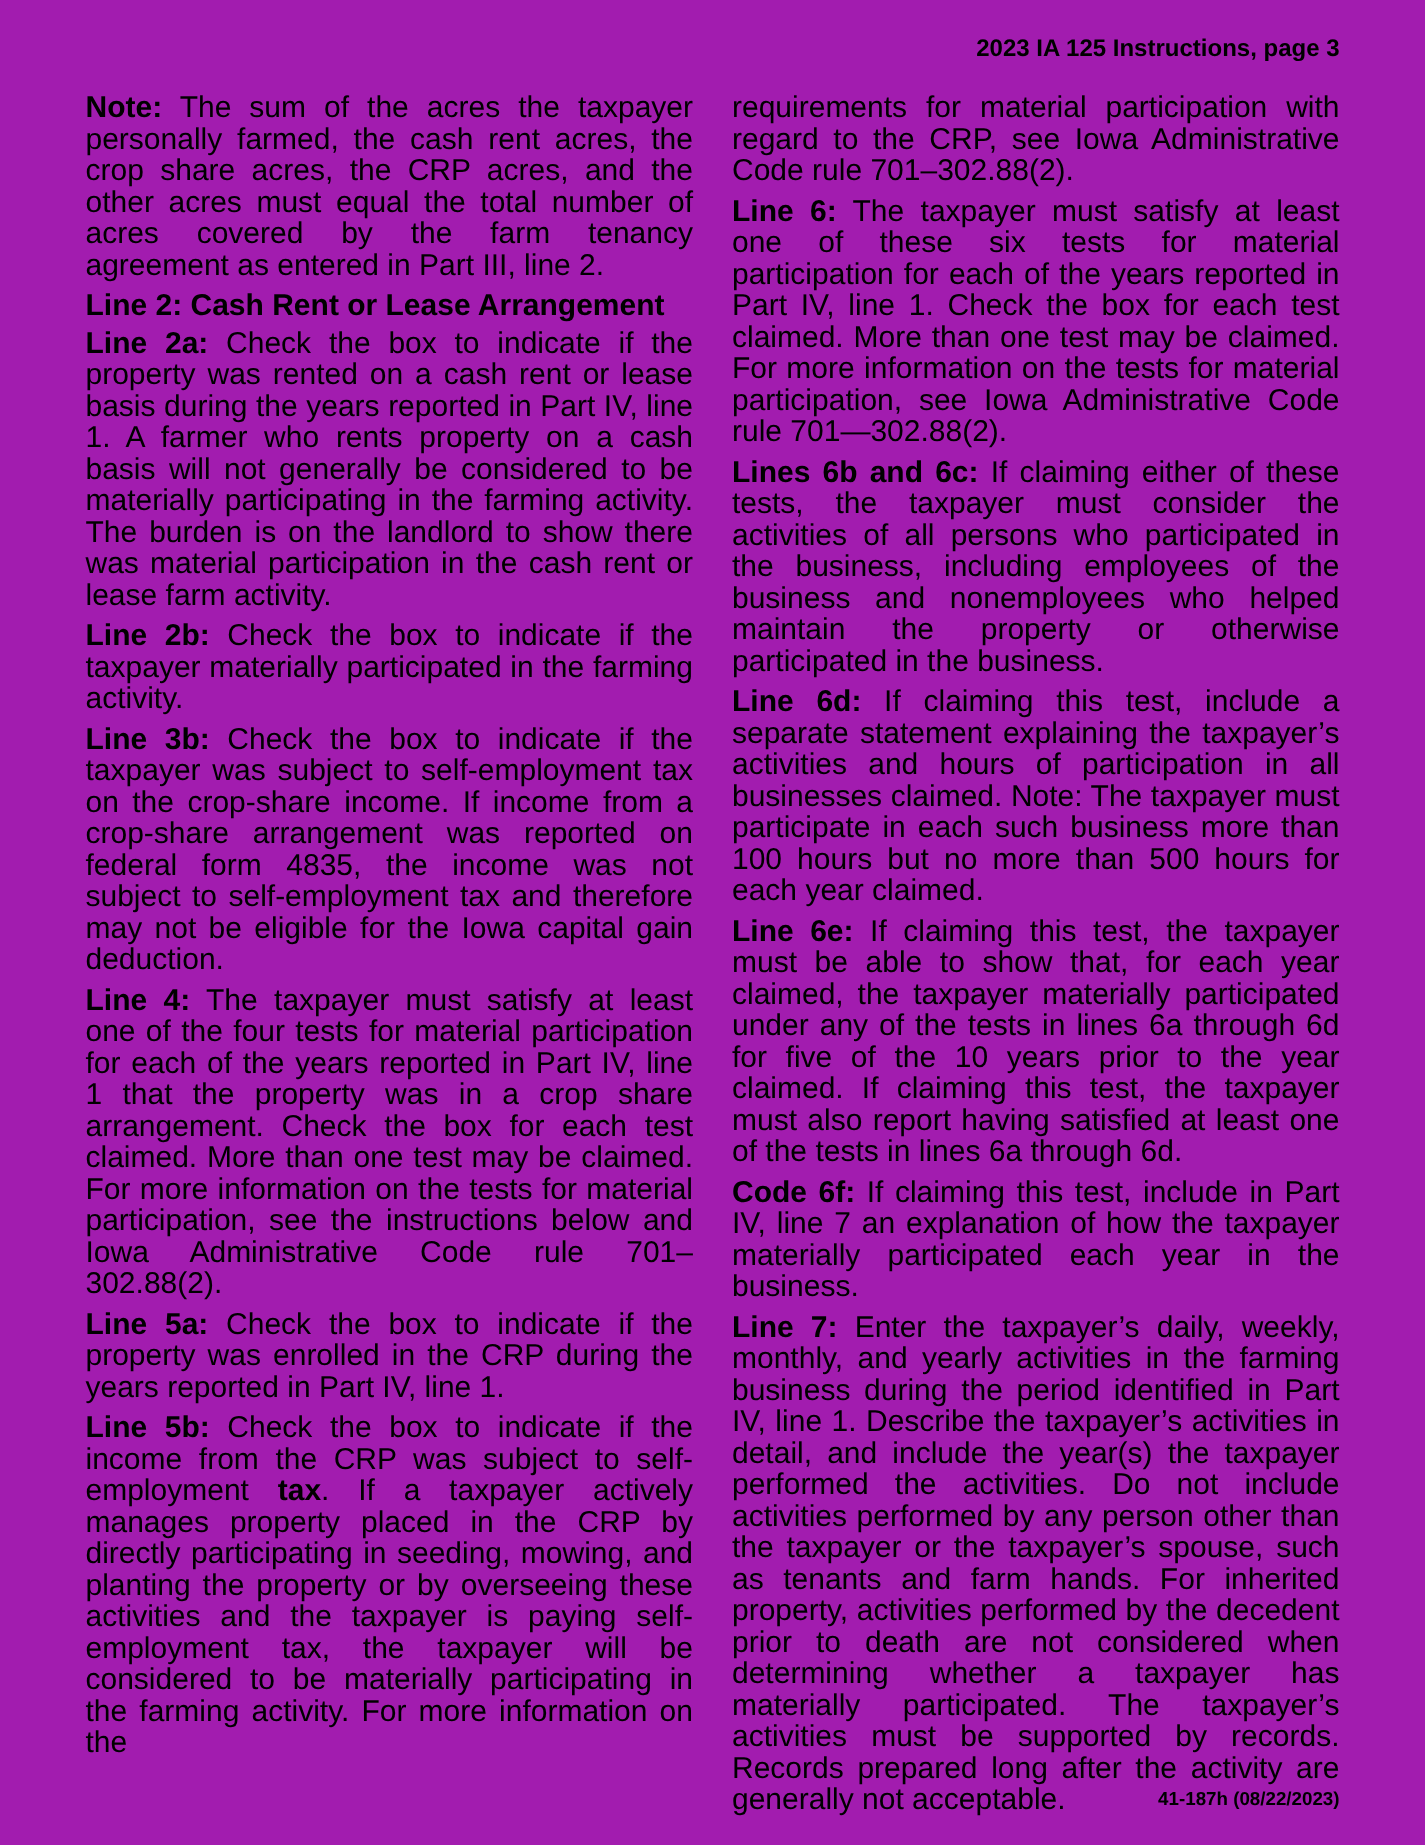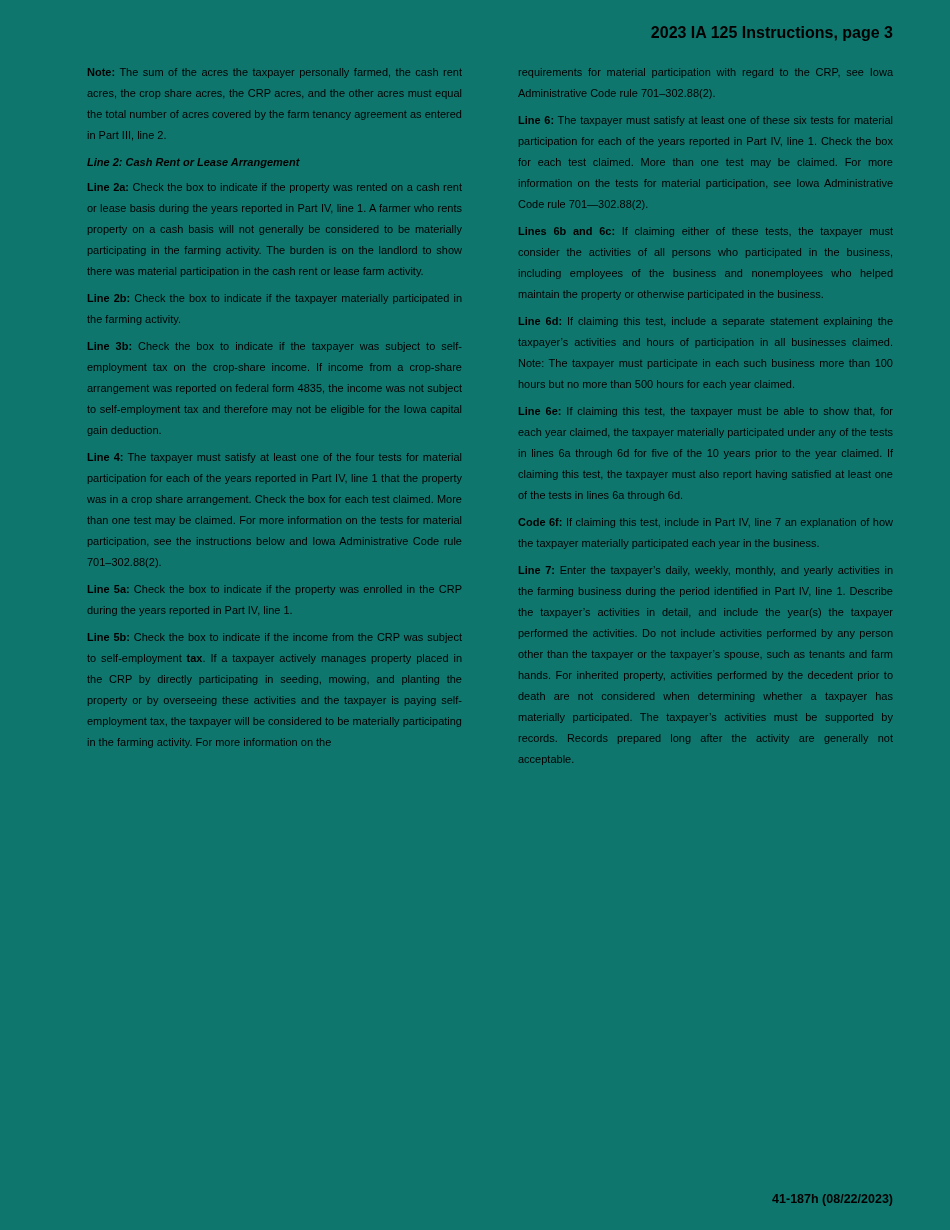--- a/index.html
+++ b/index.html
@@ -2,48 +2,46 @@
 <html><head>
 <meta charset="utf-8">
 <style>
   * { box-sizing: border-box; }
   html, body { margin: 0; padding: 0; background: #ffffff; }
   body { width: 950px; font-family: "Liberation Sans", sans-serif; color: #000; }
   .page {
     position: relative;
     width: 950px;
     height: 1230px;
-    background: #0f766e;
+    background: #a21caf;
     padding: 24px 57px 0 57px;
     overflow: hidden;
   }
   .header {
     text-align: right;
     font-weight: bold;
     font-size: 16px;
     line-height: 18px;
   }
   .columns {
     display: flex;
     gap: 26px;
     margin-top: 20px;
   }
   .col {
     width: 405px;
-    font-size: 11px;
+    font-size: 20px;
     line-height: 21px;
     text-align: justify;
-    margin-left: 30px;
   }
   .col p { margin: 0 0 6px 0; }
   .col p.heading {
     font-weight: bold;
     text-align: left;
     margin: 2px 0 4px 0;
-    font-style: italic;
   }
   .footer {
     position: absolute;
     right: 57px;
     bottom: 24px;
     font-size: 12.5px;
     font-weight: bold;
   }
 </style>
 </head>

